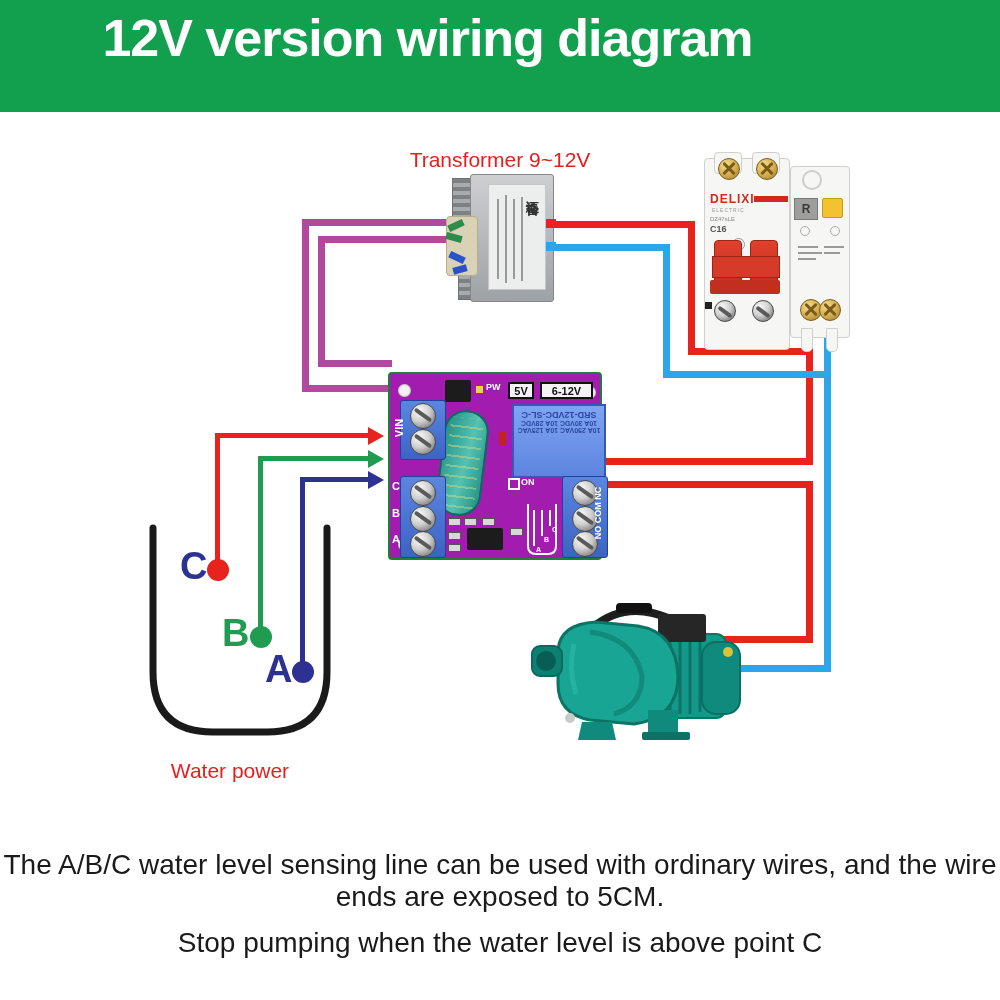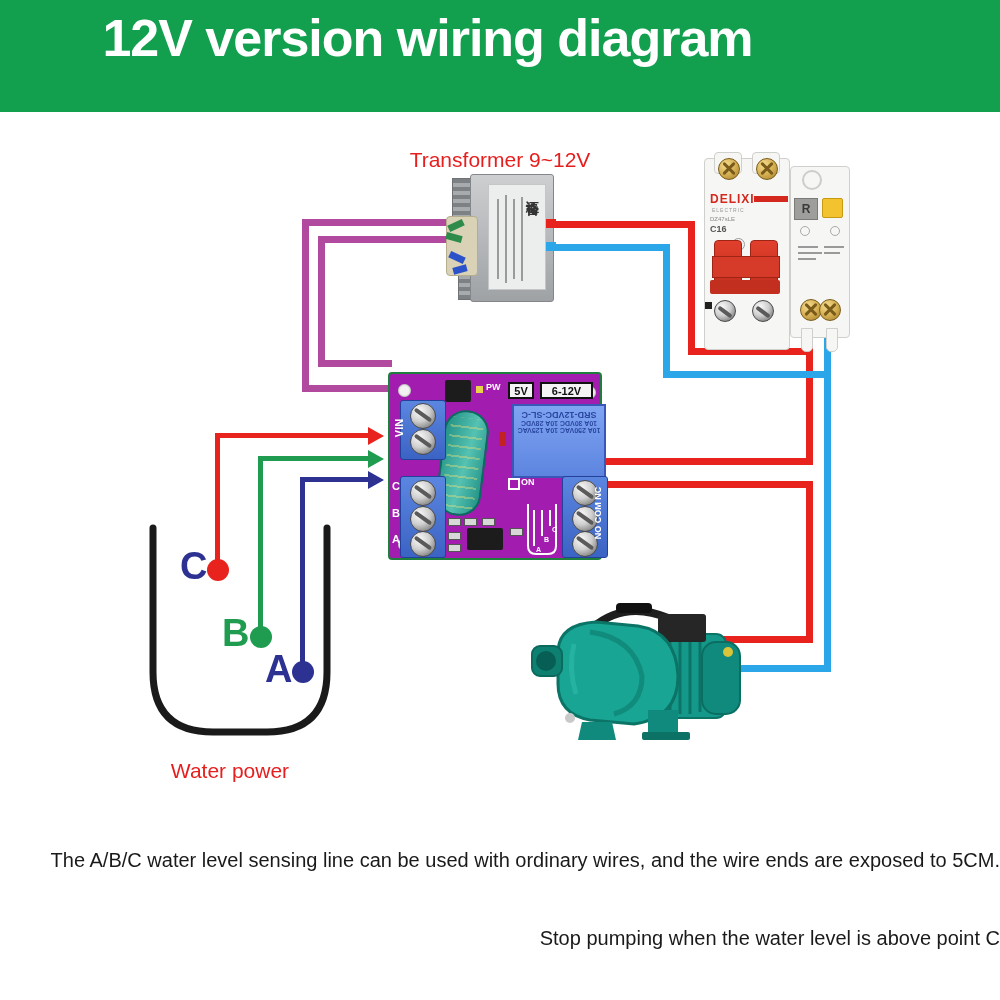--- a/index.html
+++ b/index.html
@@ -6,21 +6,21 @@
   #stage{position:relative;width:1000px;height:1000px;background:#ffffff;overflow:hidden;}
   .abs{position:absolute;}
   .ctr{text-align:center;}
   
   .banner{position:absolute;left:0;top:0;width:1000px;height:112px;background:#12A04F;}
   .title{position:absolute;left:0;top:8px;width:855px;text-align:center;color:#ffffff;
          font-size:52px;font-weight:bold;letter-spacing:-1px;}
   .subtitle{position:absolute;left:0;top:84px;width:1000px;text-align:center;color:#E71E1E;
             font-size:21px;}
   .redlabel{color:#E71E1E;font-size:21px;}
-  .blacktext{color:#1a1a1a;font-size:20px;text-align:right;}
+  .blacktext{color:#1a1a1a;font-size:28px;}
   
   .w{position:absolute;}
   .c-red{background:#E8231D;}
   .c-blue{background:#2BA6E8;}
   .c-mag{background:#B14A9E;}
   .c-grn{background:#1F9C4F;}
   .c-nvy{background:#2C3192;}
   .arr{position:absolute;width:0;height:0;border-top:9px solid transparent;border-bottom:9px solid transparent;}
   .arr.red{border-left:16px solid #E8231D;}
   .arr.grn{border-left:16px solid #1F9C4F;}

